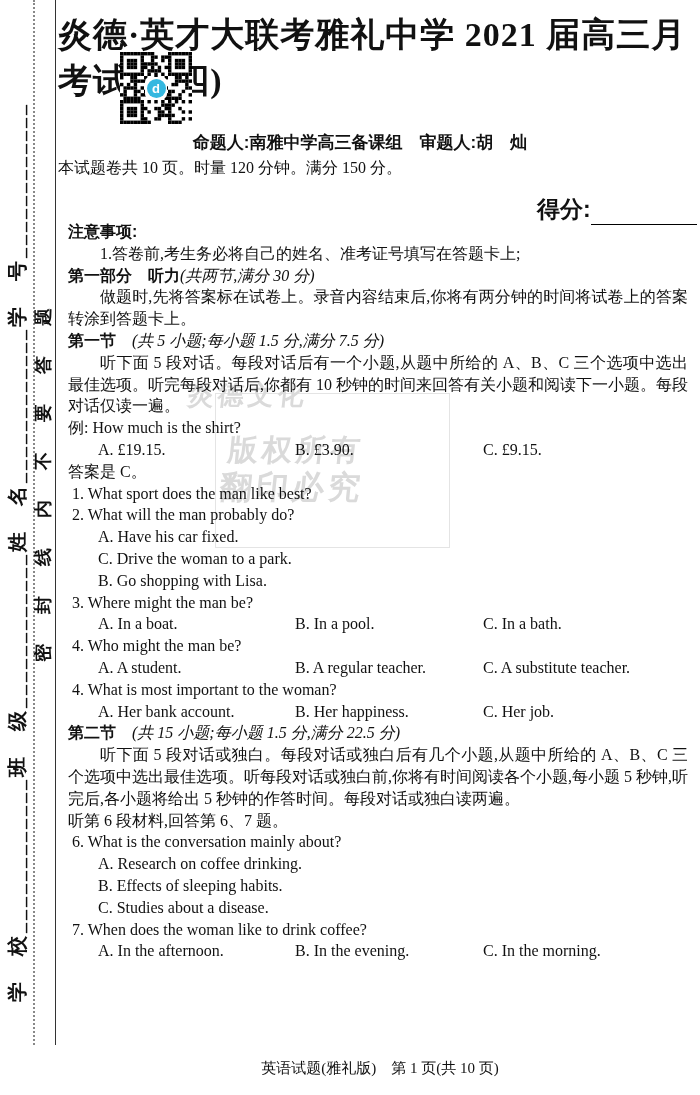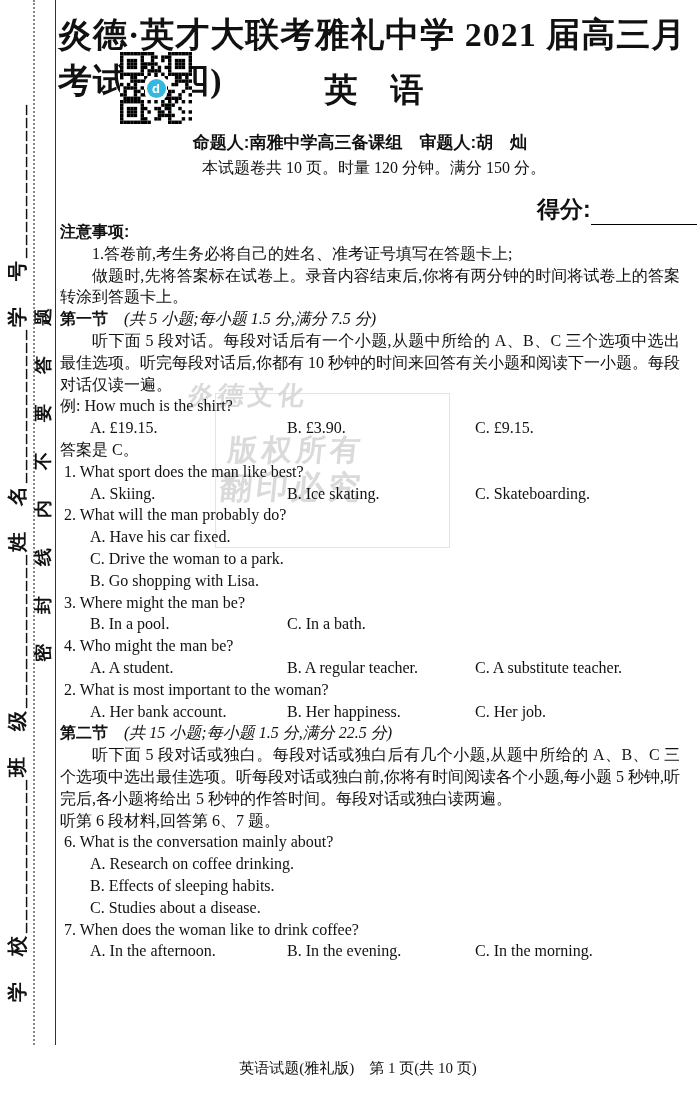--- a/index.html
+++ b/index.html
@@ -27,46 +27,46 @@
              background:#fff; border-radius:5px; display:flex; align-items:center;
              justify-content:center; }
   .qr-logo .circ { width:19px; height:19px; border-radius:50%; background:#35b8e0;
              color:#fff; font-family:"Liberation Sans",sans-serif; font-weight:bold;
              font-size:13px; line-height:19px; text-align:center; }
   .subject { position:absolute; left:58px; top:68px; width:632px; text-align:center;
              font-size:33px; font-weight:bold; }
   .setter { position:absolute; left:44px; top:131px; width:632px; text-align:center;
             font-size:17px; font-weight:bold;
             font-family:"Liberation Sans",sans-serif; }
-  .info { position:absolute; left:58px; top:158px; width:632px; text-align:center;
+  .info { position:absolute; left:58px; top:158px; width:632px; text-align:left;
           font-size:16px; }
   .score { position:absolute; left:537px; top:194px; font-size:23px; font-weight:bold;
            font-family:"Liberation Sans",sans-serif; }
   .score-line { display:inline-block; width:106px; border-bottom:1.5px solid #000;
                 height:16px; vertical-align:bottom; }
   
   .wm-box { position:absolute; left:215px; top:393px; width:233px; height:153px;
             border:1px solid #e4e4e4; }
   .wm { position:absolute; color:#dadada; font-weight:bold; letter-spacing:4px;
         font-family:"Liberation Sans",sans-serif; transform:skewX(-6deg); }
   .wm1 { left:188px; top:378px; font-size:26px; }
   .wm2 { left:228px; top:430px; font-size:30px; }
   .wm3 { left:220px; top:466px; font-size:32px; }
   
-  .content { position:absolute; left:60px; top:221px; width:620px;
+  .content { position:absolute; left:68px; top:221px; width:620px;
              font-size:16px; line-height:21.8px; }
   .content > div { margin:0; }
   .hb { font-family:"Liberation Sans",sans-serif; font-weight:bold; }
   .note { font-style:italic; }
   .para { text-indent:2em; text-align:justify; }
   .qline { padding-left:4px; }
   .opts { display:grid; grid-template-columns:197px 188px auto; padding-left:30px; }
   .opts span { display:block;font-family:Liberation Serif, serif; }
   .opts-stack div { padding-left:30px; }
-  .footer { position:absolute; left:42px; top:1059px; width:632px; text-align:center;
+  .footer { position:absolute; left:64px; top:1059px; width:632px; text-align:center;
             font-size:15px; }
 </style>
 </head>
 <body>
 
 <div class="page">
 
   <div class="vline dotted"></div>
   <div class="vline solid"></div>
   <div class="rot outer">学　校____________班　级____________姓　名____________学　号____________</div>
@@ -310,75 +310,73 @@
           <rect x="27.2" y="68" width="3.4" height="3.4"></rect>
           <rect x="47.6" y="68" width="3.4" height="3.4"></rect>
           <rect x="51" y="68" width="3.4" height="3.4"></rect>
           <rect x="54.4" y="68" width="3.4" height="3.4"></rect>
           <rect x="57.8" y="68" width="3.4" height="3.4"></rect>
         </g>
       </svg></div>
   <div class="qr-logo">
       <div class="circ">d</div>
     </div>
-  <div class="subject">英　语</div>
   <div class="setter">命题人:南雅中学高三备课组　审题人:胡　灿</div>
   <div class="info">本试题卷共 10 页。时量 120 分钟。满分 150 分。</div>
   <div class="score">
     <span>得分:</span><span class="score-line"></span>
   </div>
 
   <div class="content">
 
     <div class="hb">注意事项:</div>
     <div class="para">1.答卷前,考生务必将自己的姓名、准考证号填写在答题卡上;</div>
 
+    <div>
+      <span class="hb">第一部分　听力</span><span class="note">(共两节,满分 30 分)</span>
+    </div>
     <div class="para">做题时,先将答案标在试卷上。录音内容结束后,你将有两分钟的时间将试卷上的答案转涂到答题卡上。</div>
 
     <div>
       <span class="hb">第一节</span>　<span class="note">(共 5 小题;每小题 1.5 分,满分 7.5 分)</span>
     </div>
     <div class="para">听下面 5 段对话。每段对话后有一个小题,从题中所给的 A、B、C 三个选项中选出最佳选项。听完每段对话后,你都有 10 秒钟的时间来回答有关小题和阅读下一小题。每段对话仅读一遍。</div>
 
     <div>例: How much is the shirt?</div>
     <div class="opts">
       <span>A. £19.15.</span>
       <span>B. £3.90.</span>
       <span>C. £9.15.</span>
     </div>
     <div>答案是 C。</div>
 
     <div class="qline">1. What sport does the man like best?</div>
-    <div class="opts">
-      <span>A. Skiing.</span>
-      <span>B. Ice skating.</span>
-      <span>C. Skateboarding.</span>
-    </div>
 
     <div class="qline">2. What will the man probably do?</div>
     <div class="opts-stack">
       <div>A. Have his car fixed.</div>
       <div>C. Drive the woman to a park.</div>
       <div>B. Go shopping with Lisa.</div>
     </div>
 
     <div class="qline">3. Where might the man be?</div>
     <div class="opts">
+      <span>A. In a boat.</span>
       <span>B. In a pool.</span>
       <span>C. In a bath.</span>
     </div>
 
     <div class="qline">4. Who might the man be?</div>
     <div class="opts">
       <span>A. A student.</span>
       <span>B. A regular teacher.</span>
       <span>C. A substitute teacher.</span>
     </div>
 
-    <div class="qline">2. What is most important to the woman?</div>
+    <div class="qline">4. What is most important to the woman?</div>
     <div class="opts">
       <span>A. Her bank account.</span>
       <span>B. Her happiness.</span>
       <span>C. Her job.</span>
     </div>
 
     <div>
       <span class="hb">第二节</span>　<span class="note">(共 15 小题;每小题 1.5 分,满分 22.5 分)</span>
     </div>
     <div class="para">听下面 5 段对话或独白。每段对话或独白后有几个小题,从题中所给的 A、B、C 三个选项中选出最佳选项。听每段对话或独白前,你将有时间阅读各个小题,每小题 5 秒钟,听完后,各小题将给出 5 秒钟的作答时间。每段对话或独白读两遍。</div>

